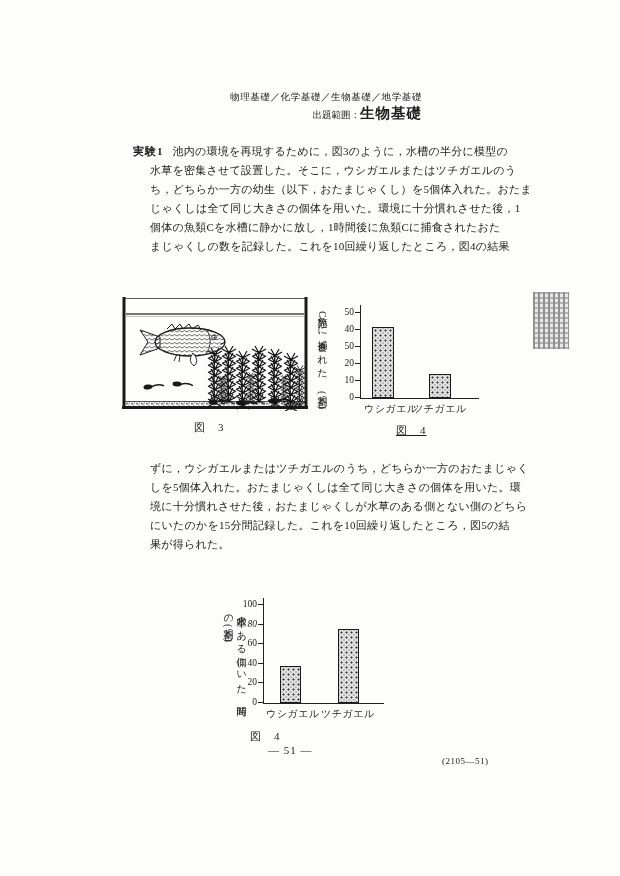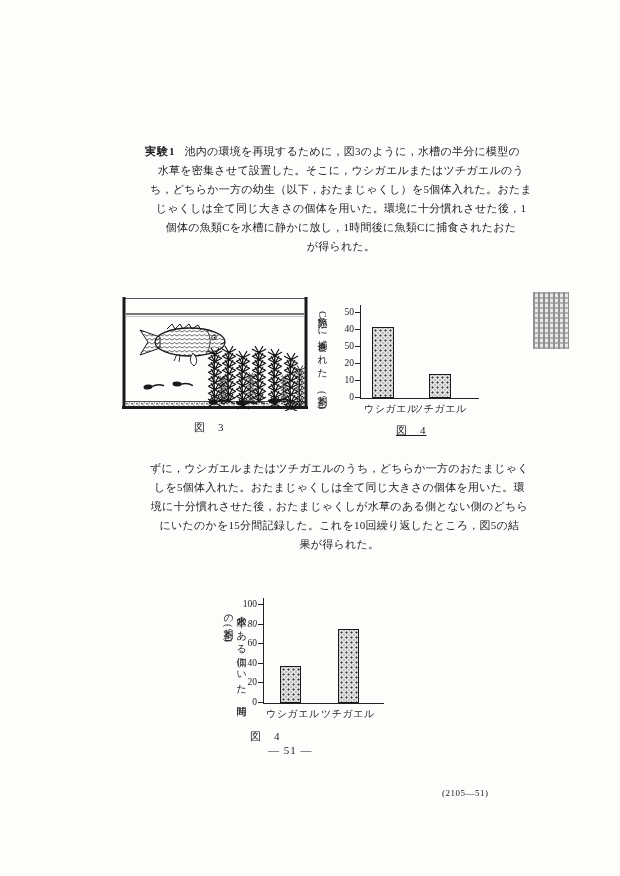--- a/index.html
+++ b/index.html
@@ -8,21 +8,21 @@
     font-family:"Liberation Serif","DejaVu Serif",serif;color:#1c1c1c;
     overflow:hidden;margin:0 auto;
   }
   .abs{position:absolute;}
   
   #hdr{right:198px;top:90px;text-align:right;line-height:14px;}
   #hdr .l1{font-size:9.5px;letter-spacing:0.6px;}
   #hdr .l2{margin-top:2px;font-size:9.5px;}
   #hdr .l2 .big{font-size:14.5px;font-weight:bold;letter-spacing:1px;}
   
-  .para{font-size:11px;line-height:19px;letter-spacing:0.25px;white-space:nowrap;text-align:center;}
+  .para{font-size:11px;line-height:19px;letter-spacing:0.25px;white-space:nowrap;}
   .para .pline{height:19px;}
   .para .indent{padding-left:17px;}
   .para b{margin-right:9px;letter-spacing:1px;}
   .para b.ref{margin-right:0;}
   
   .caption{font-size:11px;letter-spacing:1px;}
   #pagefoot{font-size:11px;letter-spacing:1px;}
   #codefoot{font-size:9px;letter-spacing:0.5px;}
   
   .chart{position:absolute;}
@@ -45,28 +45,32 @@
     background:
       repeating-linear-gradient(90deg,#6d6d6d 0 2px,transparent 2px 5px),
       repeating-linear-gradient(0deg,#9a9a9a 0 2px,#e3e3e3 2px 5px);
   }
 </style>
 </head>
 <body>
 
 <div id="page">
 
+  <div id="hdr" class="abs">
+    <div class="l1">物理基礎／化学基礎／生物基礎／地学基礎</div>
+    <div class="l2"><span>出題範囲：</span><span class="big">生物基礎</span></div>
+  </div>
 
   <div class="para abs" style="left:133px;top:142px;">
     <div class="pline"><b>実験1</b><span>池内の環境を再現するために，図3のように，水槽の半分に模型の</span></div>
     <div class="pline indent">水草を密集させて設置した。そこに，ウシガエルまたはツチガエルのう</div>
     <div class="pline indent">ち，どちらか一方の幼生（以下，おたまじゃくし）を5個体入れた。おたま</div>
     <div class="pline indent">じゃくしは全て同じ大きさの個体を用いた。環境に十分慣れさせた後，1</div>
     <div class="pline indent">個体の魚類Cを水槽に静かに放し，1時間後に魚類Cに捕食されたおた</div>
-    <div class="pline indent">が得られた。</div>
+    <div class="pline indent">まじゃくしの数を記録した。これを10回繰り返したところ，図4の結果</div>
   </div>
 
   <svg class="abs" style="left:121px;top:297px;" width="188" height="114" viewBox="0 0 188 114">
     <defs>
       <pattern id="scalesPat" width="5" height="4" patternUnits="userSpaceOnUse">
         <path d="M0 3 Q2.5 0 5 3" fill="none" stroke="#2a2a2a" stroke-width="0.7"></path>
       </pattern>
       <pattern id="gravelPat" width="5" height="3.5" patternUnits="userSpaceOnUse">
         <circle cx="1" cy="1.5" r="0.8" fill="#333"></circle>
         <circle cx="3.4" cy="0.8" r="0.6" fill="#555"></circle>
@@ -198,15 +202,15 @@
         <div class="tickmark" style="bottom: 98px;"></div>
         <div class="bar" style="left: 16px; width: 21px; height: 37.24px;"></div>
         <div class="cat" style="left: 2px; width: 48px;">ウシガエル</div>
         <div class="bar" style="left: 74px; width: 21px; height: 74.48px;"></div>
         <div class="cat" style="left: 57px; width: 48px;">ツチガエル</div>
       </div>
   </div>
   <div class="caption abs" style="left:250px;top:729px;">図　4</div>
 
   <div id="pagefoot" class="abs" style="left:268px;top:744px;">— 51 —</div>
-  <div id="codefoot" class="abs" style="left:430px;top:788px;padding-left:12px;">(2105—51)</div>
+  <div id="codefoot" class="abs" style="left:430px;top:756px;padding-left:12px;">(2105—51)</div>
 
 </div>
 
 </body></html>

